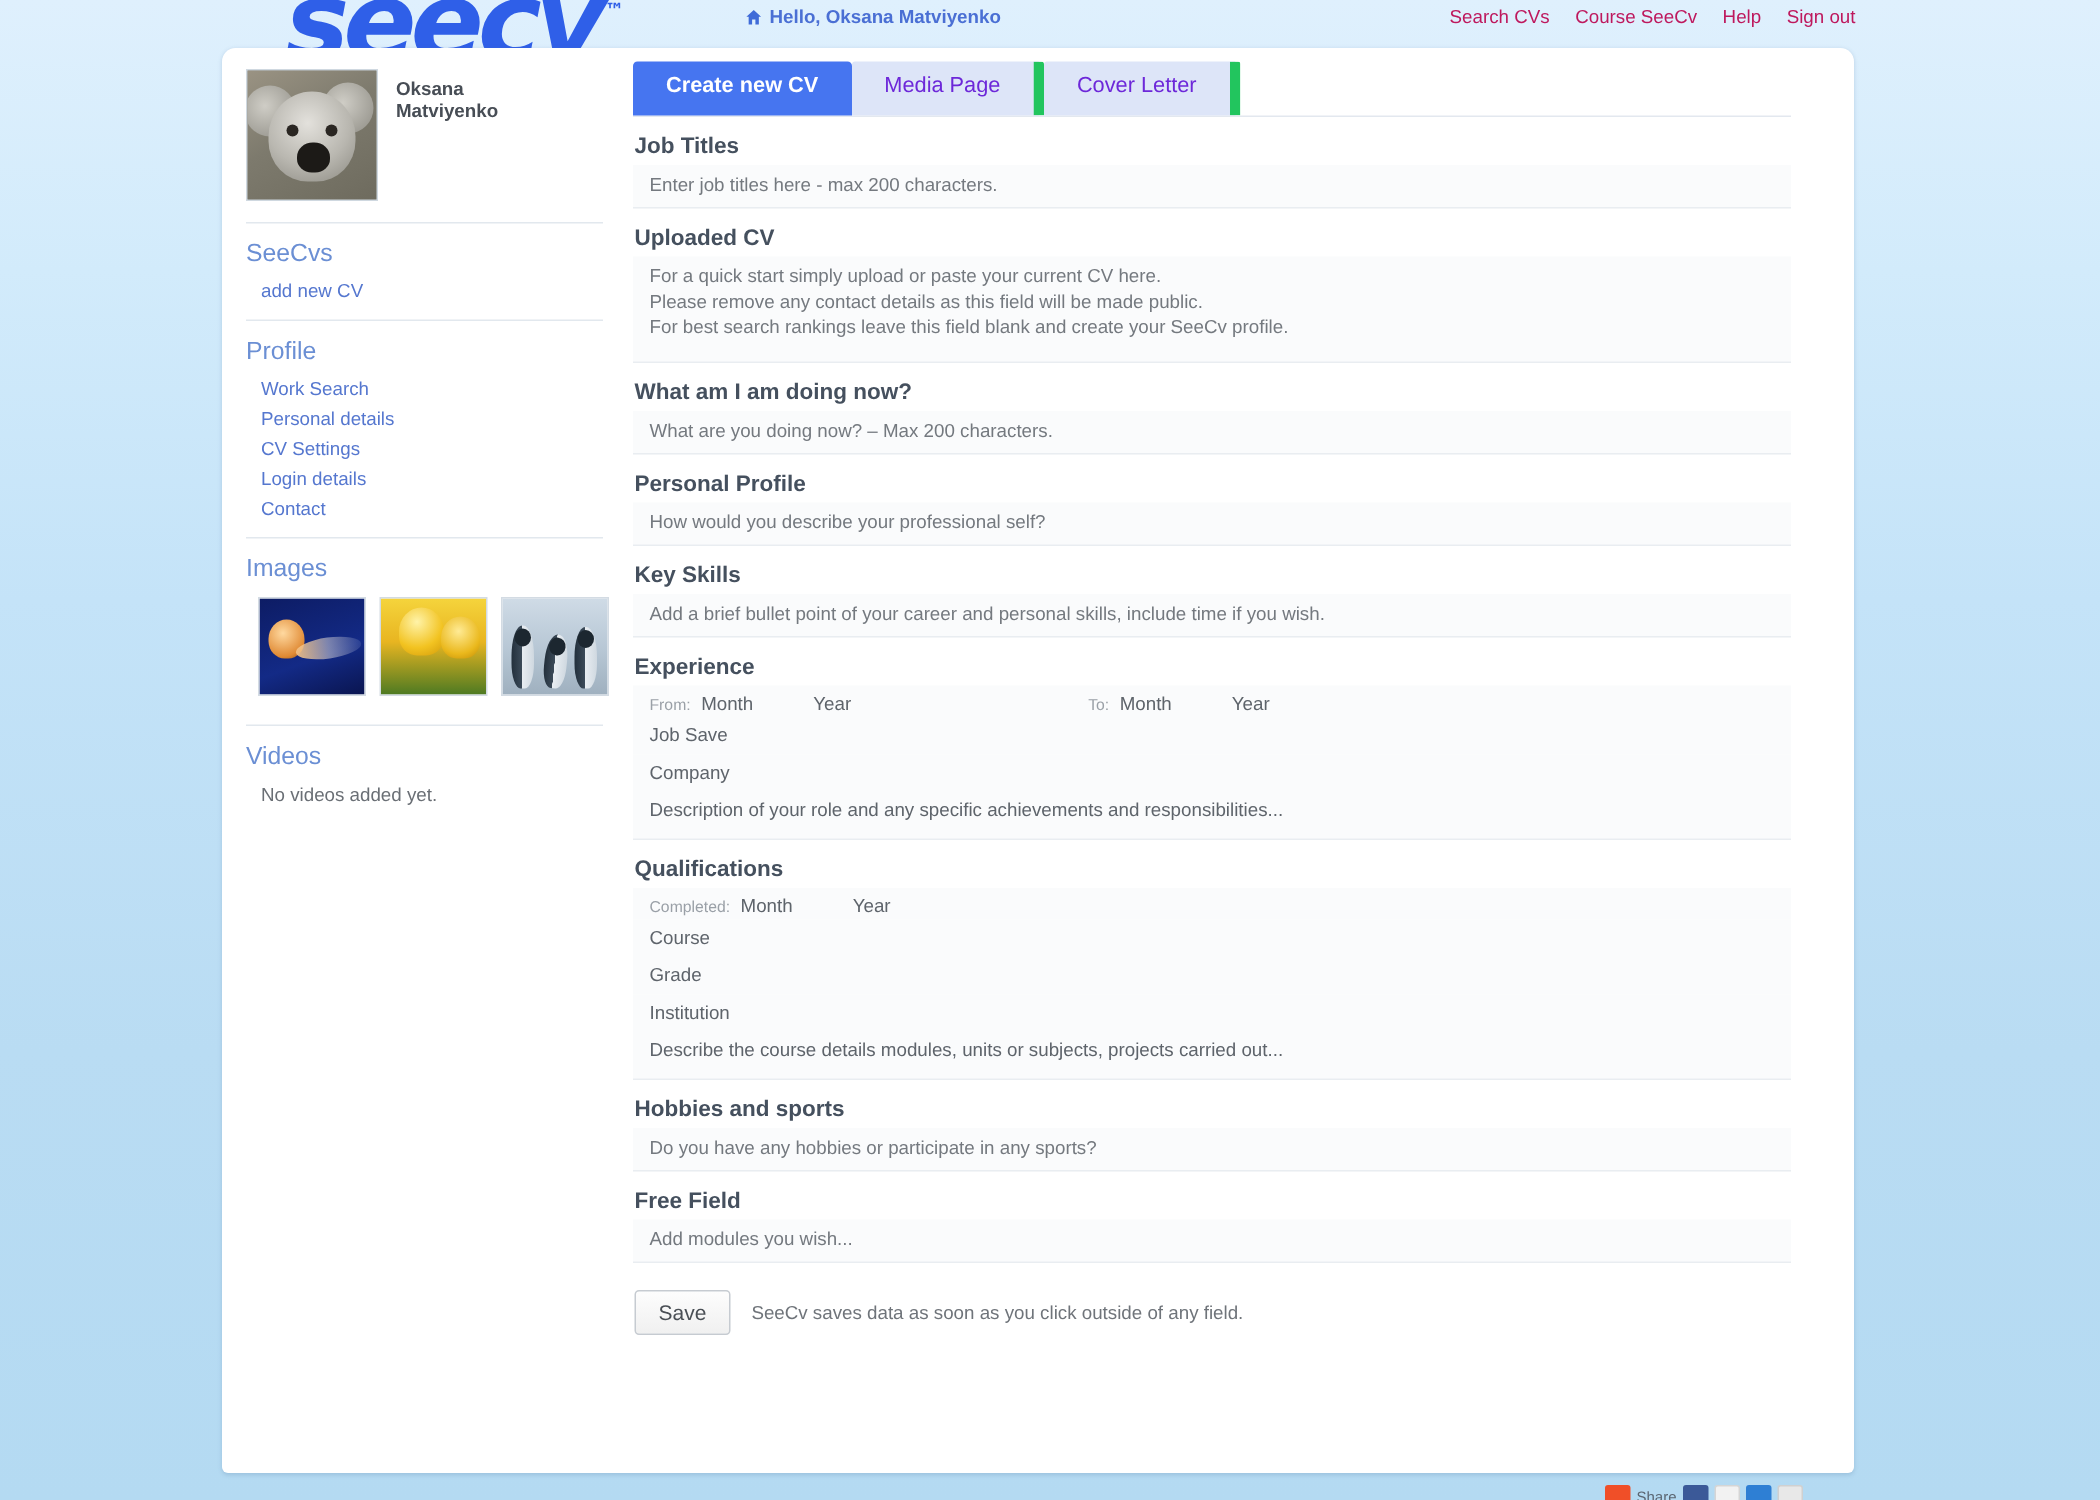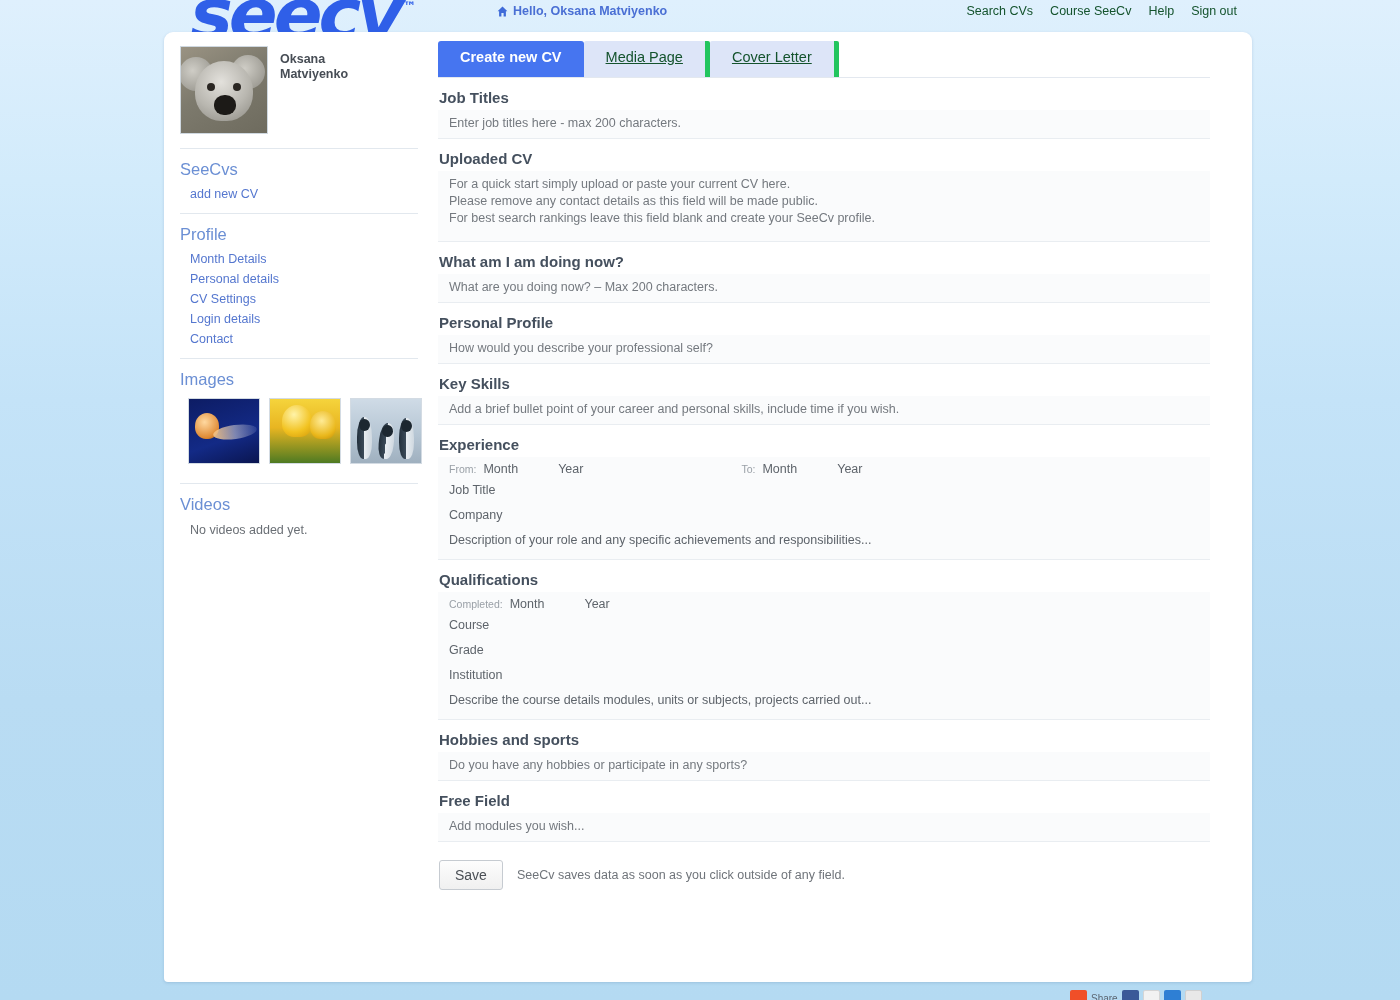--- a/index.html
+++ b/index.html
@@ -65,29 +65,29 @@
 
   #top-nav {
     position: absolute;
     right: 163px;
     top: 4px;
     display: flex;
     gap: 17px;
     font-size: 12.5px;
   }
   #top-nav a {
-    color: #14532d;
+    color: #be185d;
     text-decoration: none;
     white-space: nowrap;
   }
 
   
   #panel {
     position: absolute;
-    left: 164px;
+    left: 148px;
     top: 32px;
     width: 1088px;
     height: 950px;
     background: #ffffff;
     border-radius: 9px 9px 4px 4px;
     box-shadow: 0 1px 3px rgba(80,120,160,0.25);
     display: flex;
   }
 
   
@@ -221,25 +221,24 @@
     cursor: pointer;
     white-space: nowrap;
   }
   .tab.active {
     background: #4675f0;
     color: #ffffff;
     border-radius: 3px 3px 0 0;
   }
   .tab.inactive {
     background: #dde5f8;
-    color: #14532d;
+    color: #6d28d9;
     font-weight: normal;
-    border-right: 5px solid #22c55e;
+    border-right: 7px solid #22c55e;
     border-radius: 2px 2px 0 0;
-    text-decoration: underline;
   }
 
   
   .section { padding-top: 11px; }
   .section h2 {
     font-size: 15px;
     font-weight: bold;
     color: #45505e;
     padding: 0 0 4px 1px;
   }
@@ -366,21 +365,21 @@
 
     <div class="side-group">
       <h3>SeeCvs</h3>
       <a href="#" class="side-link">add new CV</a>
     </div>
 
     <div class="side-sep"></div>
 
     <div class="side-group">
       <h3>Profile</h3>
-      <a href="#" class="side-link">Month Details</a>
+      <a href="#" class="side-link">Work Search</a>
       <a href="#" class="side-link">Personal details</a>
       <a href="#" class="side-link">CV Settings</a>
       <a href="#" class="side-link">Login details</a>
       <a href="#" class="side-link">Contact</a>
     </div>
 
     <div class="side-sep"></div>
 
     <div class="side-group">
       <h3>Images</h3>
@@ -445,21 +444,21 @@
       <h2>Experience</h2>
       <div class="dates">
         <span class="lbl">From:</span>
         <span class="val">Month</span>
         <span class="val">Year</span>
         <span class="gap"></span>
         <span class="lbl">To:</span>
         <span class="val">Month</span>
         <span class="val">Year</span>
       </div>
-      <div class="stack-line">Job Title</div>
+      <div class="stack-line">Job Save</div>
       <div class="stack-line">Company</div>
       <div class="stack-line stack-end">Description of your role and any specific achievements and responsibilities...</div>
     </div>
 
     <div class="section">
       <h2>Qualifications</h2>
       <div class="dates">
         <span class="lbl">Completed:</span>
         <span class="val">Month</span>
         <span class="val">Year</span>

